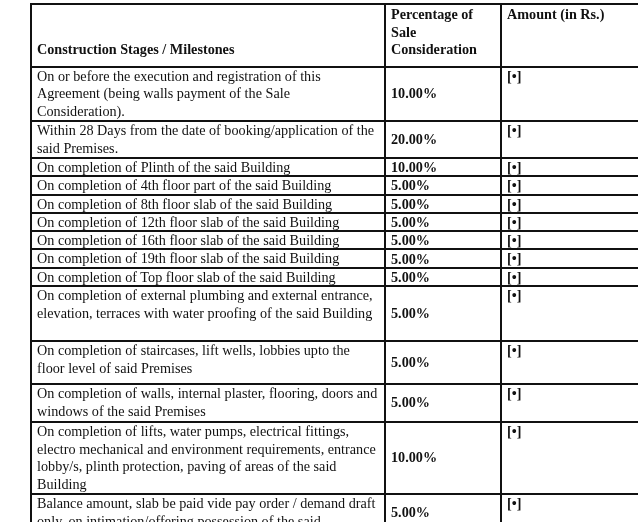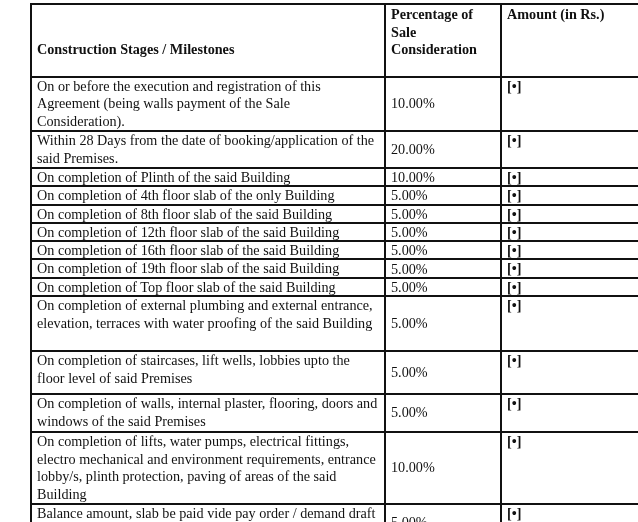--- a/index.html
+++ b/index.html
@@ -35,26 +35,26 @@
     padding: 0 4px 0 5px;
     font-size: 14.2px;
     line-height: 17.5px;
     vertical-align: top;
     text-align: left;
     overflow: hidden;
   }
   table.milestones th {
     font-weight: bold;
     vertical-align: bottom;
-    padding-bottom: 17px;
+    padding-bottom: 7px;
     padding-top: 1px;
     font-family: Liberation Serif, serif;
   }
   table.milestones th.amt { vertical-align: top; }
-  table.milestones td.pct { vertical-align: middle; }
+  table.milestones td.pct { vertical-align: middle; font-weight: bold; }
   table.milestones td.amt { vertical-align: top; padding-top: 0; }
   .bullet {
     font-weight: bold;
     letter-spacing: 0;
   }
   tr.h-head { height: 55px; }
   tr.h1 { height: 52px; }
   tr.h2 { height: 37px; }
   tr.h-s { height: 18.3px; }
   tr.h-s td { line-height: 16px; }
@@ -91,21 +91,21 @@
         <td>Within 28 Days from the date of booking/application of the said Premises.</td>
         <td class="pct">20.00%</td>
         <td class="amt bullet">[•]</td>
       </tr>
       <tr class="h-s">
         <td>On completion of Plinth of the said Building</td>
         <td class="pct">10.00%</td>
         <td class="amt bullet">[•]</td>
       </tr>
       <tr class="h-s">
-        <td>On completion of 4th floor slab of the only Building</td>
+        <td>On completion of 4th floor part of the said Building</td>
         <td class="pct">5.00%</td>
         <td class="amt bullet">[•]</td>
       </tr>
       <tr class="h-s">
         <td>On completion of 8th floor slab of the said Building</td>
         <td class="pct">5.00%</td>
         <td class="amt bullet">[•]</td>
       </tr>
       <tr class="h-s">
         <td>On completion of 12th floor slab of the said Building</td>

